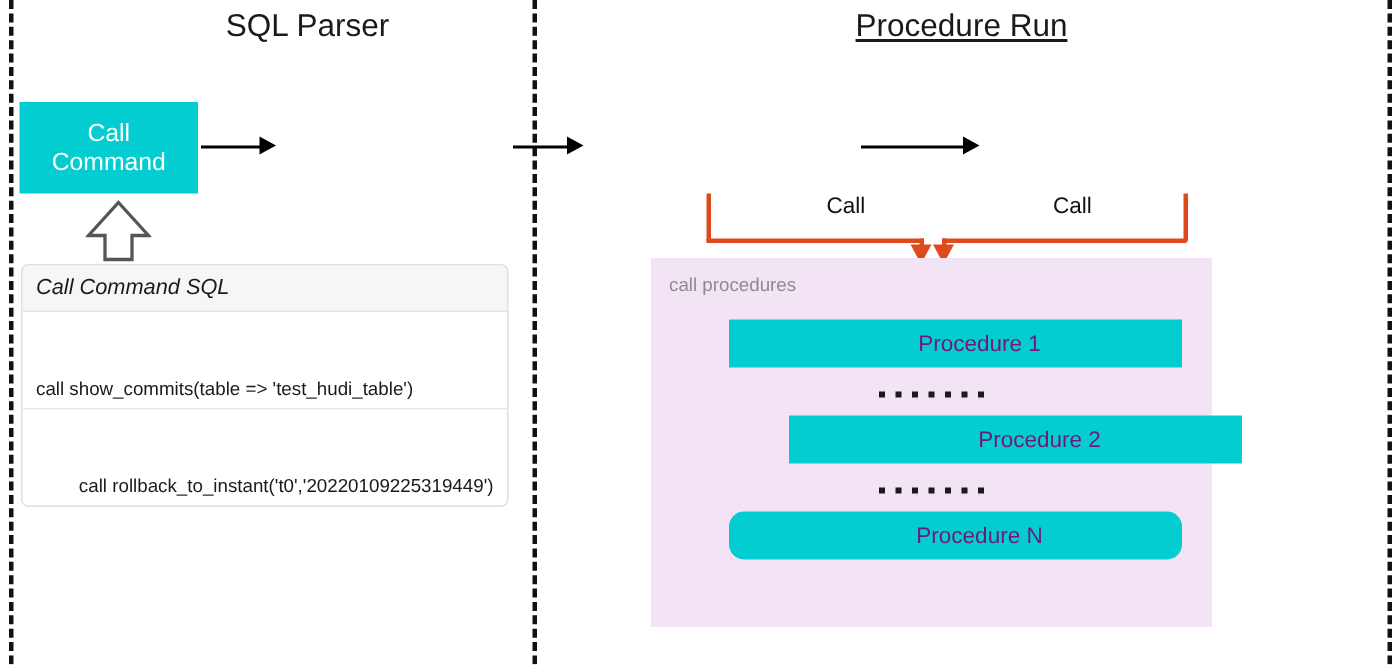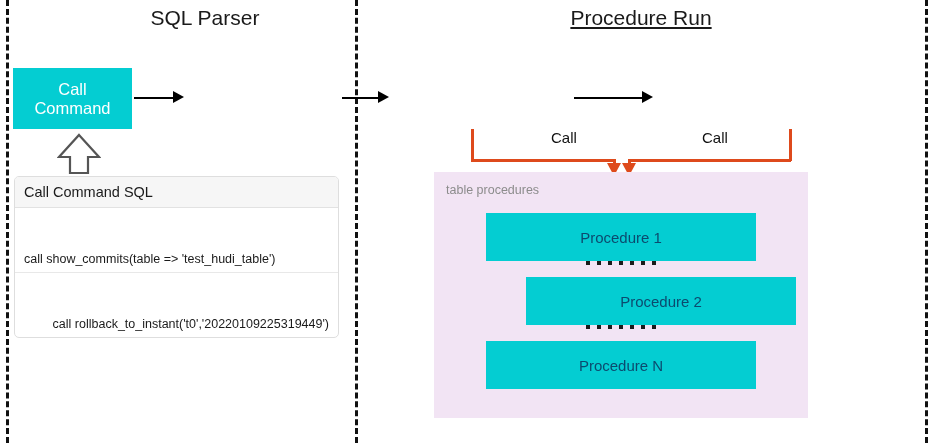--- a/index.html
+++ b/index.html
@@ -101,20 +101,21 @@
     background: #ffffff;
     box-sizing: border-box;
     overflow: hidden;
   }
   .sql-header {
     background: #f6f6f6;
     border-bottom: 1px solid #e2e2e2;
     padding: 7px 9px;
     font-size: 14.5px;
     color: #1a1a1a;
+    font-style: italic;
   }
   .sql-row {
     padding: 6px 9px;
     font-size: 12.5px;
     color: #1a1a1a;
     border-bottom: 1px solid #e8e8e8;
     white-space: nowrap;
     margin-top: 38px;
   }
   .sql-row:last-child { border-bottom: none; text-align: right; }
@@ -154,27 +155,28 @@
     position: absolute;
     left: 12px;
     top: 11px;
     font-size: 12.5px;
     color: #8c8c8c;
   }
   .proc-box {
     position: absolute;
     left: 52px;
     width: 270px;
-    height: 48px;
+    height: 32px;
     background: #04CDD2;
-    color: #0c4a6e;
+    color: #701a75;
     font-size: 15px;
     display: flex;
     align-items: center;
     justify-content: center;
+    padding-left: 32px;
   }
   .dots-row {
     position: absolute;
     left: 52px;
     width: 270px;
     height: 10px;
     display: flex;
     align-items: center;
     justify-content: center;
     gap: 7px;
@@ -231,21 +233,21 @@
   <div class="orange-head" style="left:607px; top:163px;"></div>
   <div class="conn-label" style="left:546px; top:129px;">Call</div>
 
   <div class="ortho" style="left:789px; top:129px; width:2.5px; height:32px;"></div>
   <div class="ortho" style="left:628px; top:159px; width:163px; height:2.5px;"></div>
   <div class="ortho" style="left:628px; top:159px; width:2.5px; height:7px;"></div>
   <div class="orange-head" style="left:622px; top:163px;"></div>
   <div class="conn-label" style="left:697px; top:129px;">Call</div>
 
   <div id="procedures-panel">
-    <div id="procedures-caption">table procedures</div>
+    <div id="procedures-caption">call procedures</div>
 
     <div class="proc-box" style="top:41px;">Procedure 1</div>
 
     <div class="dots-row" style="top:86px;">
       <i></i>
         <i></i>
         <i></i>
         <i></i>
         <i></i>
         <i></i>
@@ -257,16 +259,16 @@
     <div class="dots-row" style="top:150px;">
       <i></i>
         <i></i>
         <i></i>
         <i></i>
         <i></i>
         <i></i>
         <i></i>
     </div>
 
-    <div class="proc-box" style="top:169px;">Procedure N</div>
+    <div class="proc-box" style="top:169px;border-radius:10px;">Procedure N</div>
   </div>
 
 </div>
 
 </body></html>

